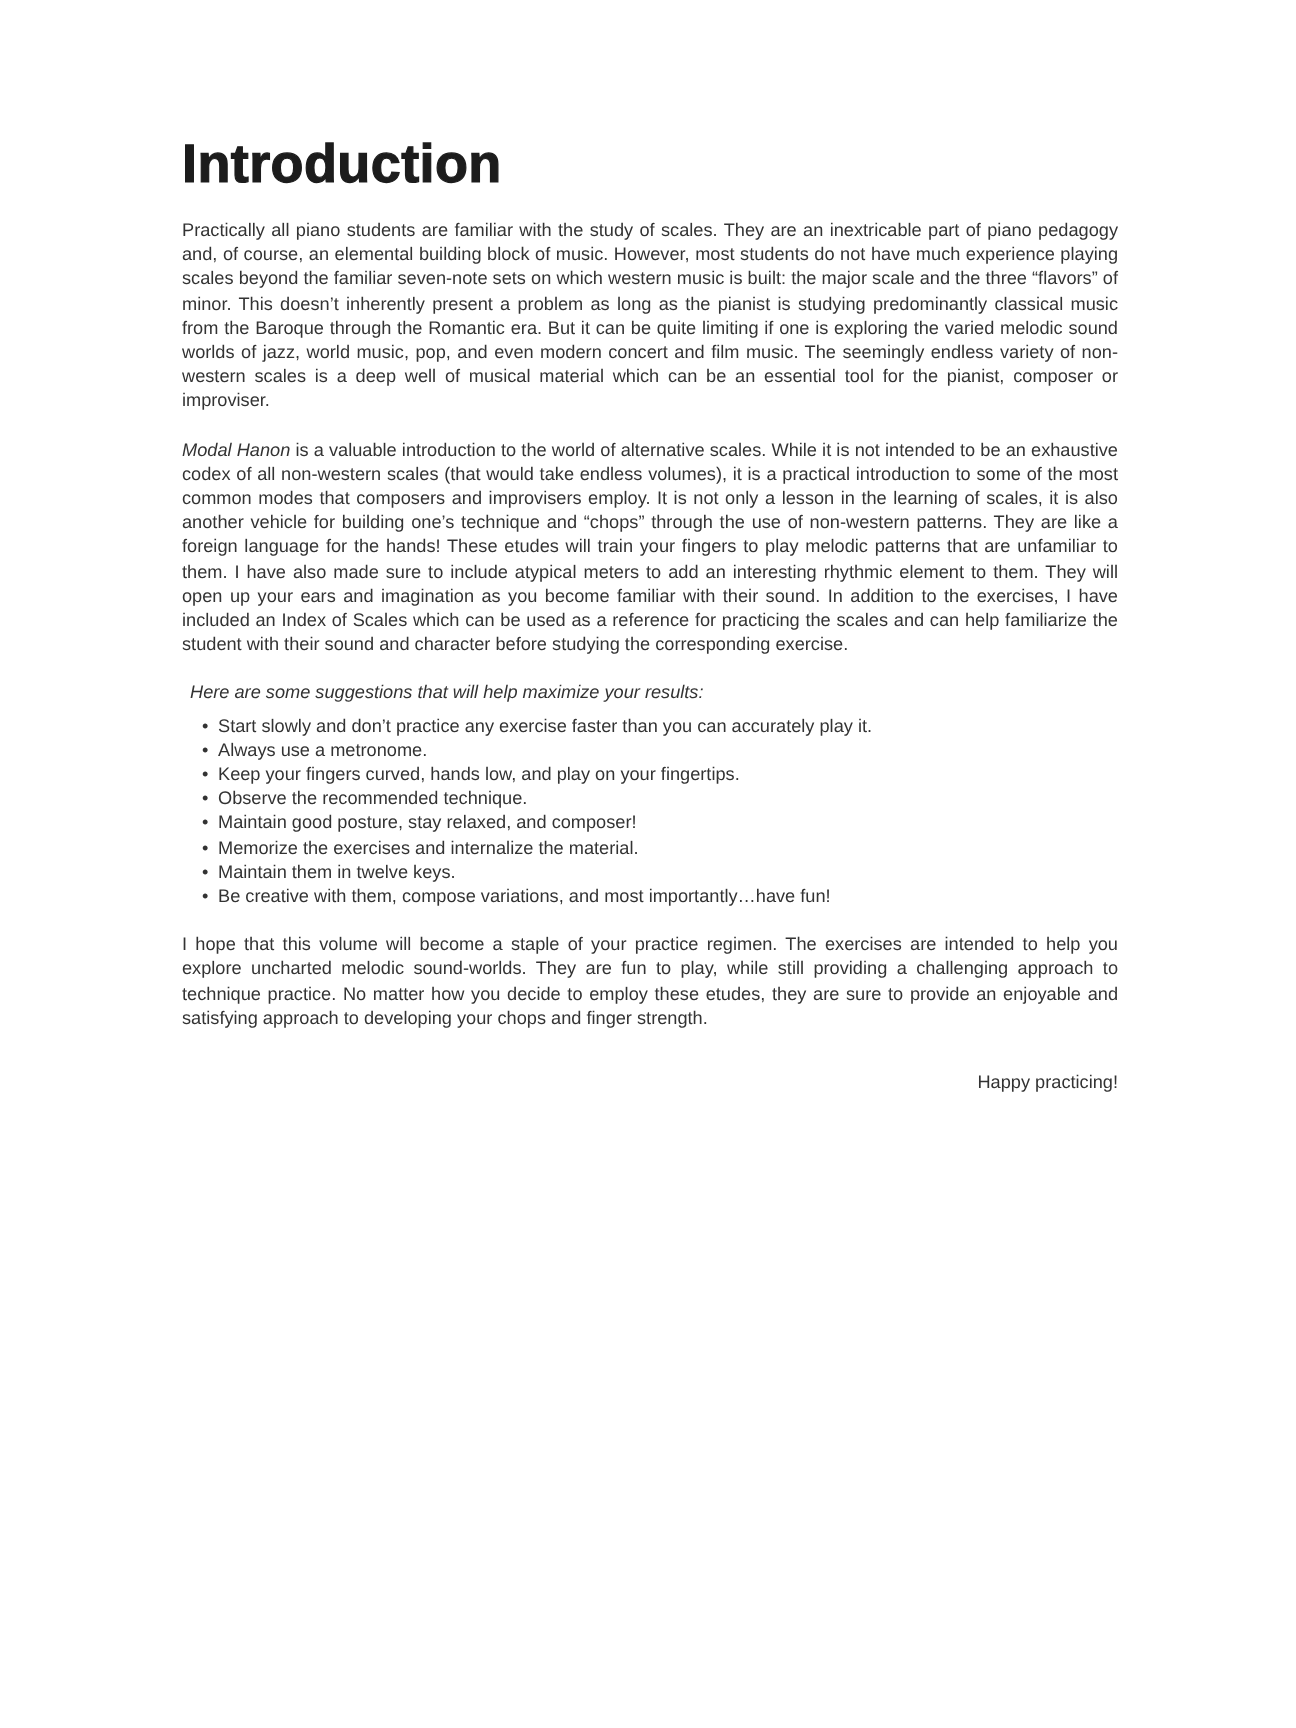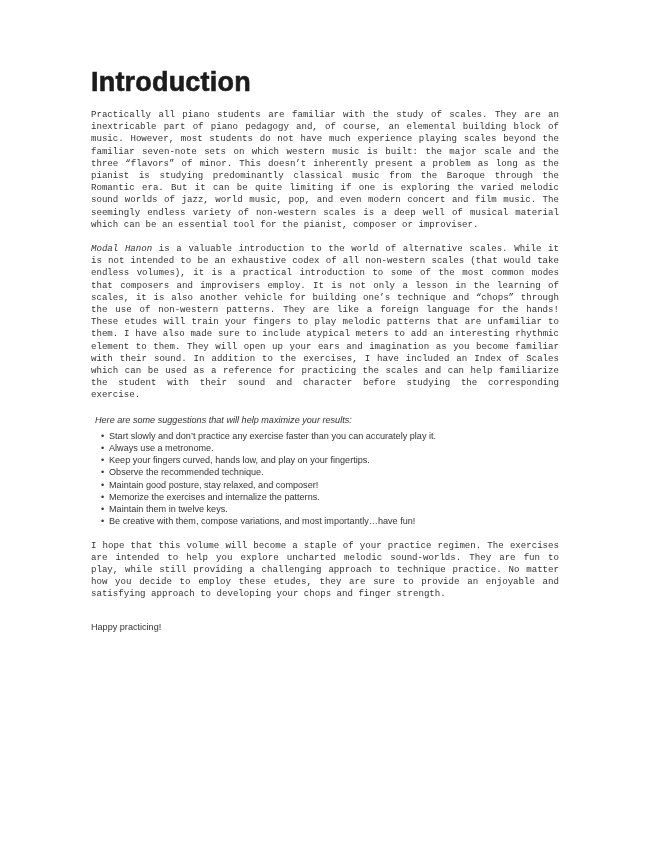--- a/index.html
+++ b/index.html
@@ -30,21 +30,20 @@
       margin: 0 0 11px 0;
       line-height: 32px;
       -webkit-text-stroke: 0.6px #1c1c1c;
     }
     .para {
       font-size: 9.1px;
       line-height: 12.2px;
       text-align: justify;
       margin: 0 0 12px 0;
       color: #333333;
-      font-family: Liberation Mono, monospace;
     }
     .para em {
       font-style: italic;
     }
     .list-intro {
       font-size: 9.1px;
       line-height: 12.2px;
       margin: 4px;
       color: #333333;
       font-style: italic;
@@ -64,20 +63,21 @@
     ul.tips li .bullet {
       position: absolute;
       left: 0;
       top: 0;
     }
     .closing {
       margin-top: 20px;
       font-size: 9.1px;
       line-height: 12.2px;
       color: #333333;
+      text-align: right;
     }
     .signature {
       margin-top: 12px;
       font-size: 9.1px;
       line-height: 12.2px;
       color: #333333;
     }
   </style>
 </head>
 <body>
@@ -89,21 +89,21 @@
 
   <p class="para"><em>Modal Hanon</em><span> is a valuable introduction to the world of alternative scales. While it is not intended to be an exhaustive codex of all non-western scales (that would take endless volumes), it is a practical introduction to some of the most common modes that composers and improvisers employ. It is not only a lesson in the learning of scales, it is also another vehicle for building one’s technique and “chops” through the use of non-western patterns. They are like a foreign language for the hands!  These etudes will train your fingers to play melodic patterns that are unfamiliar to them. I have also made sure to include atypical meters to add an interesting rhythmic element to them. They will open up your ears and imagination as you become familiar with their sound. In addition to the exercises, I have included an Index of Scales which can be used as a reference for practicing the scales and can help familiarize the student with their sound and character before studying the corresponding exercise.</span></p>
 
   <p class="list-intro">Here are some suggestions that will help maximize your results:</p>
   <ul class="tips">
     <li><span class="bullet">•</span><span>Start slowly and don’t practice any exercise faster than you can accurately play it.</span></li>
     <li><span class="bullet">•</span><span>Always use a metronome.</span></li>
     <li><span class="bullet">•</span><span>Keep your fingers curved, hands low, and play on your fingertips.</span></li>
     <li><span class="bullet">•</span><span>Observe the recommended technique.</span></li>
     <li><span class="bullet">•</span><span>Maintain good posture, stay relaxed, and composer!</span></li>
-    <li><span class="bullet">•</span><span>Memorize the exercises and internalize the patterns.</span></li>
+    <li><span class="bullet">•</span><span>Memorize the exercises and internalize the material.</span></li>
     <li><span class="bullet">•</span><span>Maintain them in twelve keys.</span></li>
     <li><span class="bullet">•</span><span>Be creative with them, compose variations, and most importantly…have fun!</span></li>
   </ul>
 
   <p class="para">I hope that this volume will become a staple of your practice regimen. The exercises are intended to help you explore uncharted melodic sound-worlds. They are fun to play, while still providing a challenging approach to technique practice. No matter how you decide to employ these etudes, they are sure to provide an enjoyable and satisfying approach to developing your chops and finger strength.</p>
 
   <div class="closing">Happy practicing!</div>
 </div>
 
 </body></html>

